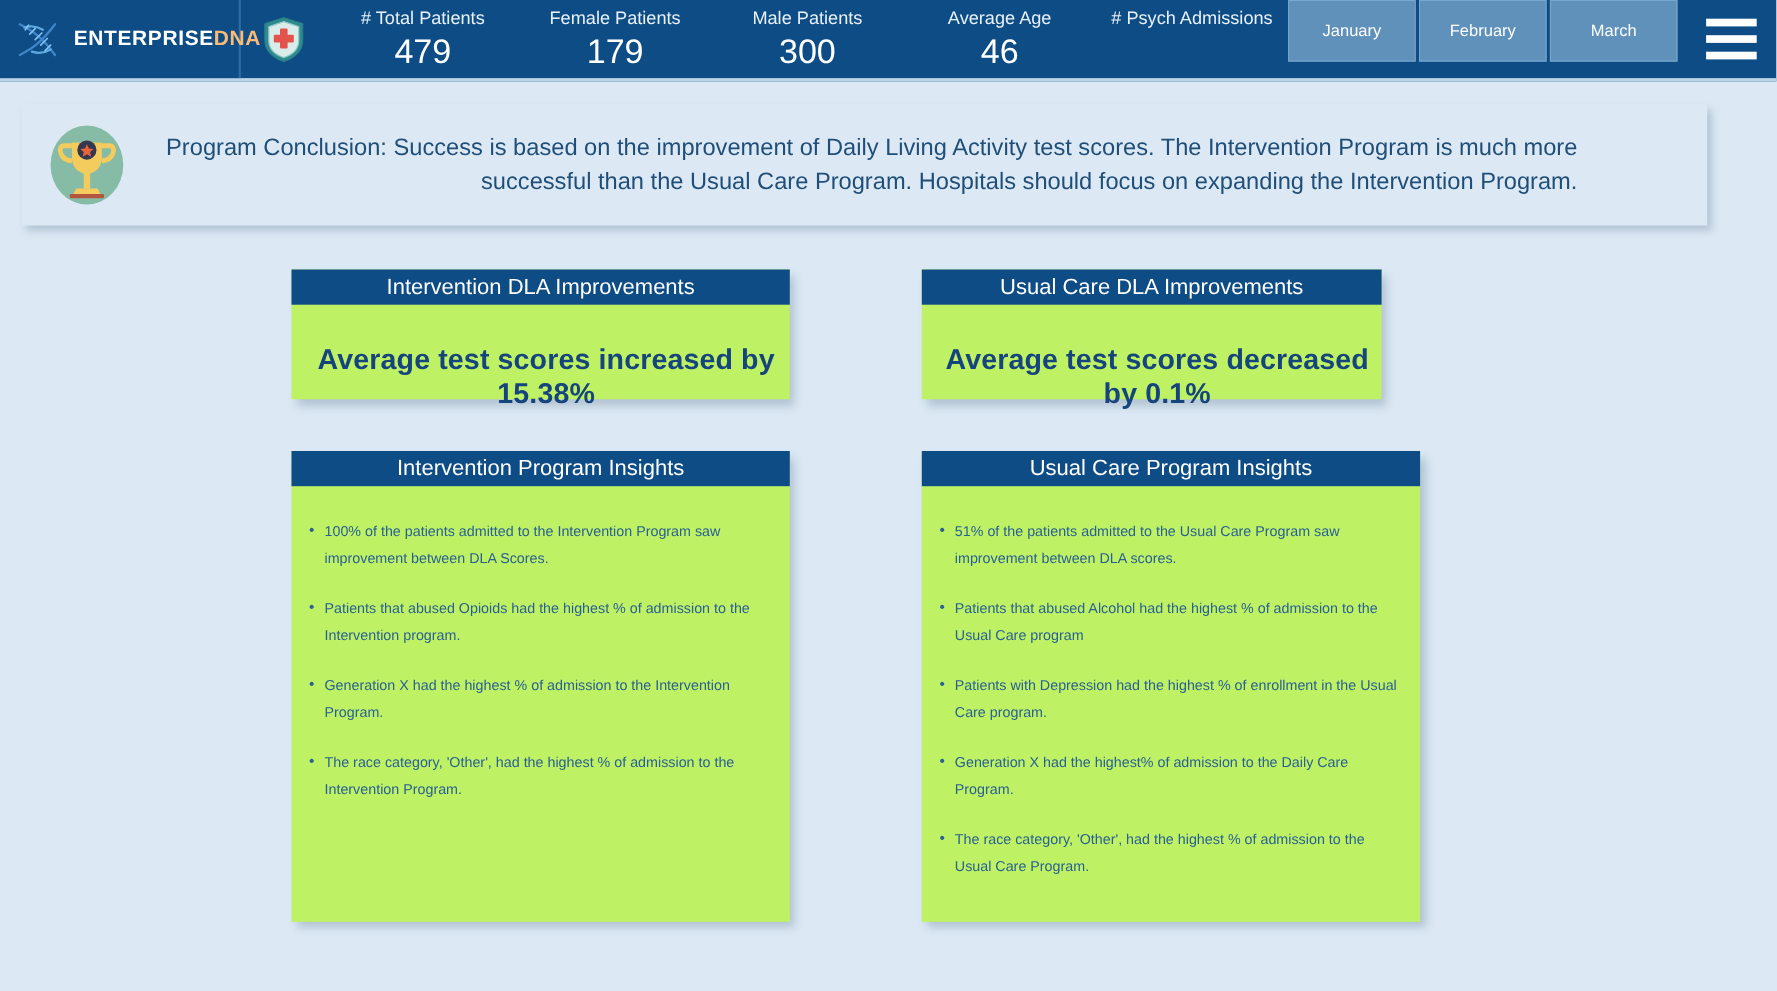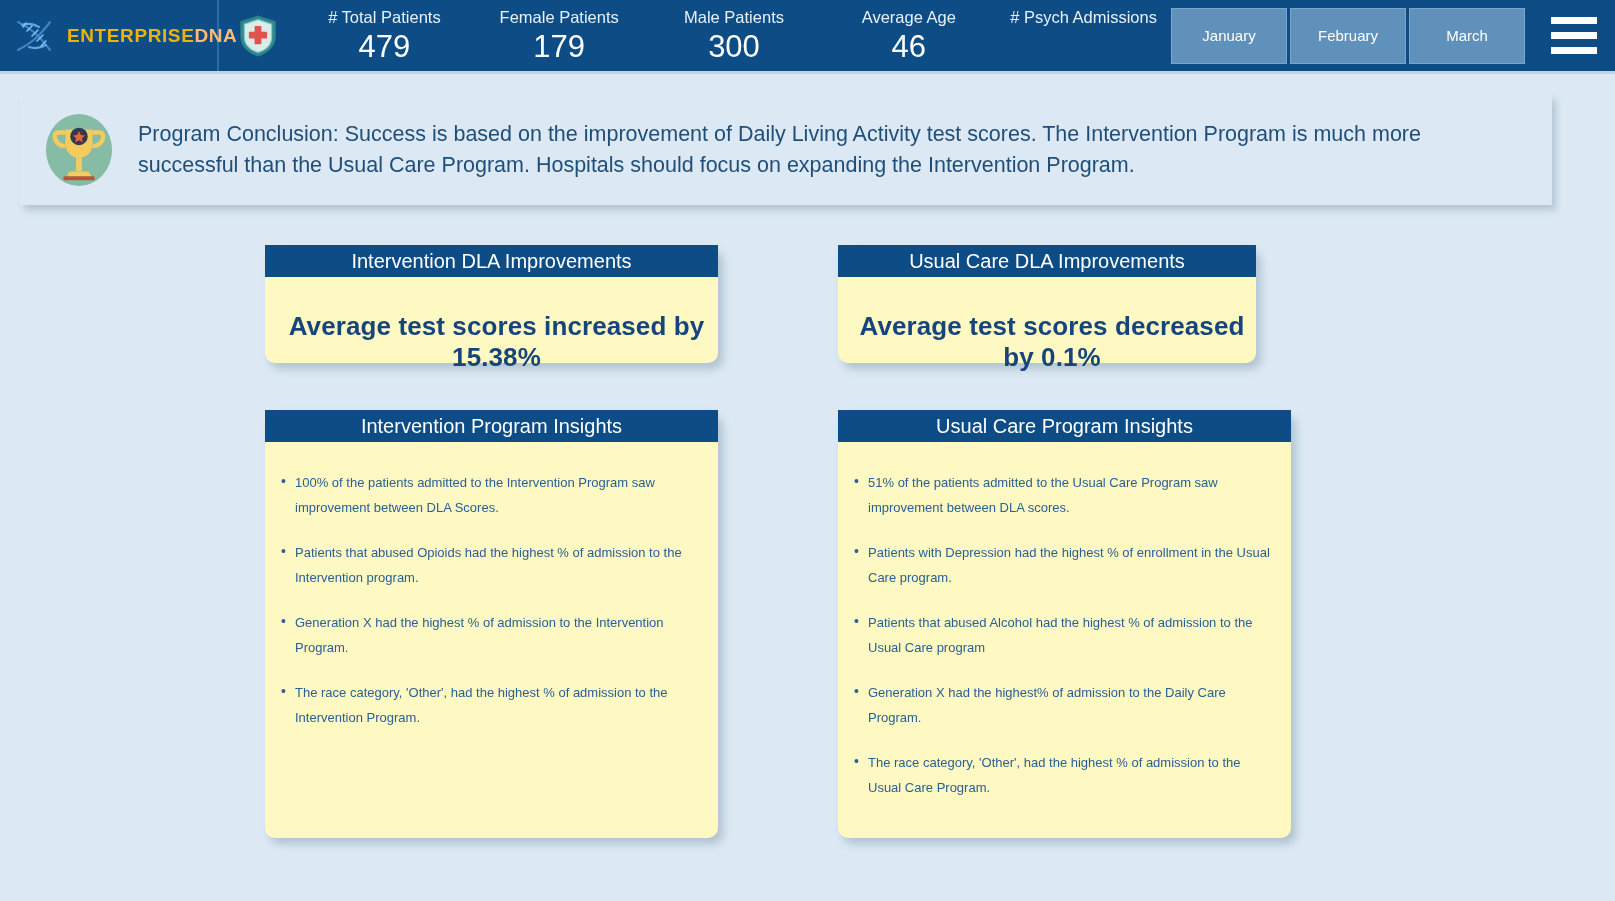--- a/index.html
+++ b/index.html
@@ -33,21 +33,21 @@
     border-right: 2px solid #2f6ca5;
     background: #0d4c85;
   }
   .dna-icon { width: 44px; height: 34px; flex: 0 0 auto; }
   .brand-text {
     font-size: 19px;
     font-weight: bold;
     letter-spacing: 0.6px;
     white-space: nowrap;
   }
-  .brand-enterprise { color: #eab308; }
+  .brand-enterprise { color: #ffffff; }
   .brand-dna { color: #fdba74; text-align: center; }
 
   .shield-wrap {
     width: 78px;
     display: flex;
     align-items: center;
     justify-content: center;
   }
   .kpis {
     flex: 1 1 auto;
@@ -70,21 +70,20 @@
   }
   .kpi-value {
     font-size: 31px;
     line-height: 38px;
     color: #ffffff;
     font-weight: normal;
   }
 
   .month-group {
     display: flex;
-    align-items: center;
     gap: 3px;
     padding-right: 16px;
   }
   .month-btn {
     width: 116px;
     height: 56px;
     background: #5f91bb;
     border: 1px solid #78a6cc;
     color: #ffffff;
     font-size: 15px;
@@ -125,34 +124,33 @@
   }
   .trophy-wrap {
     width: 118px;
     display: flex;
     align-items: center;
     justify-content: center;
     flex: 0 0 auto;
   }
   .banner-text {
     flex: 1 1 auto;
-    text-align: left;
+    text-align: right;
     font-size: 21.5px;
     line-height: 31px;
     color: #1f4e79;
-    padding-right: 50px;
+    padding-right: 118px;
     font-weight: normal;
   }
 
   
   .card {
     position: absolute;
-    background: #fef9c3;
+    background: #bef264;
     box-shadow: 5px 6px 8px rgba(120,140,160,0.42);
-    border-radius: 10px;
   }
   .card-header {
     background: #0d4c85;
     color: #ffffff;
     text-align: center;
     font-size: 20px;
     line-height: 32px;
     height: 32px;
     font-weight: normal;
   }
@@ -297,18 +295,18 @@
     <li>Patients that abused Opioids had the highest % of admission to the Intervention program.</li>
     <li>Generation X had the highest % of admission to the Intervention Program.</li>
     <li>The race category, 'Other', had the highest % of admission to the Intervention Program.</li>
   </ul>
 </div>
 
 <div class="card" id="card-usualcare-insights">
   <div class="card-header">Usual Care Program Insights</div>
   <ul class="bullets">
     <li>51% of the patients admitted to the Usual Care Program saw improvement between DLA scores.</li>
+    <li>Patients that abused Alcohol had the highest % of admission to the Usual Care program</li>
     <li>Patients with Depression had the highest % of enrollment in the Usual Care program.</li>
-    <li>Patients that abused Alcohol had the highest % of admission to the Usual Care program</li>
     <li>Generation X had the highest% of admission to the Daily Care Program.</li>
     <li>The race category, 'Other', had the highest % of admission to the Usual Care Program.</li>
   </ul>
 </div>
 
 </body></html>

